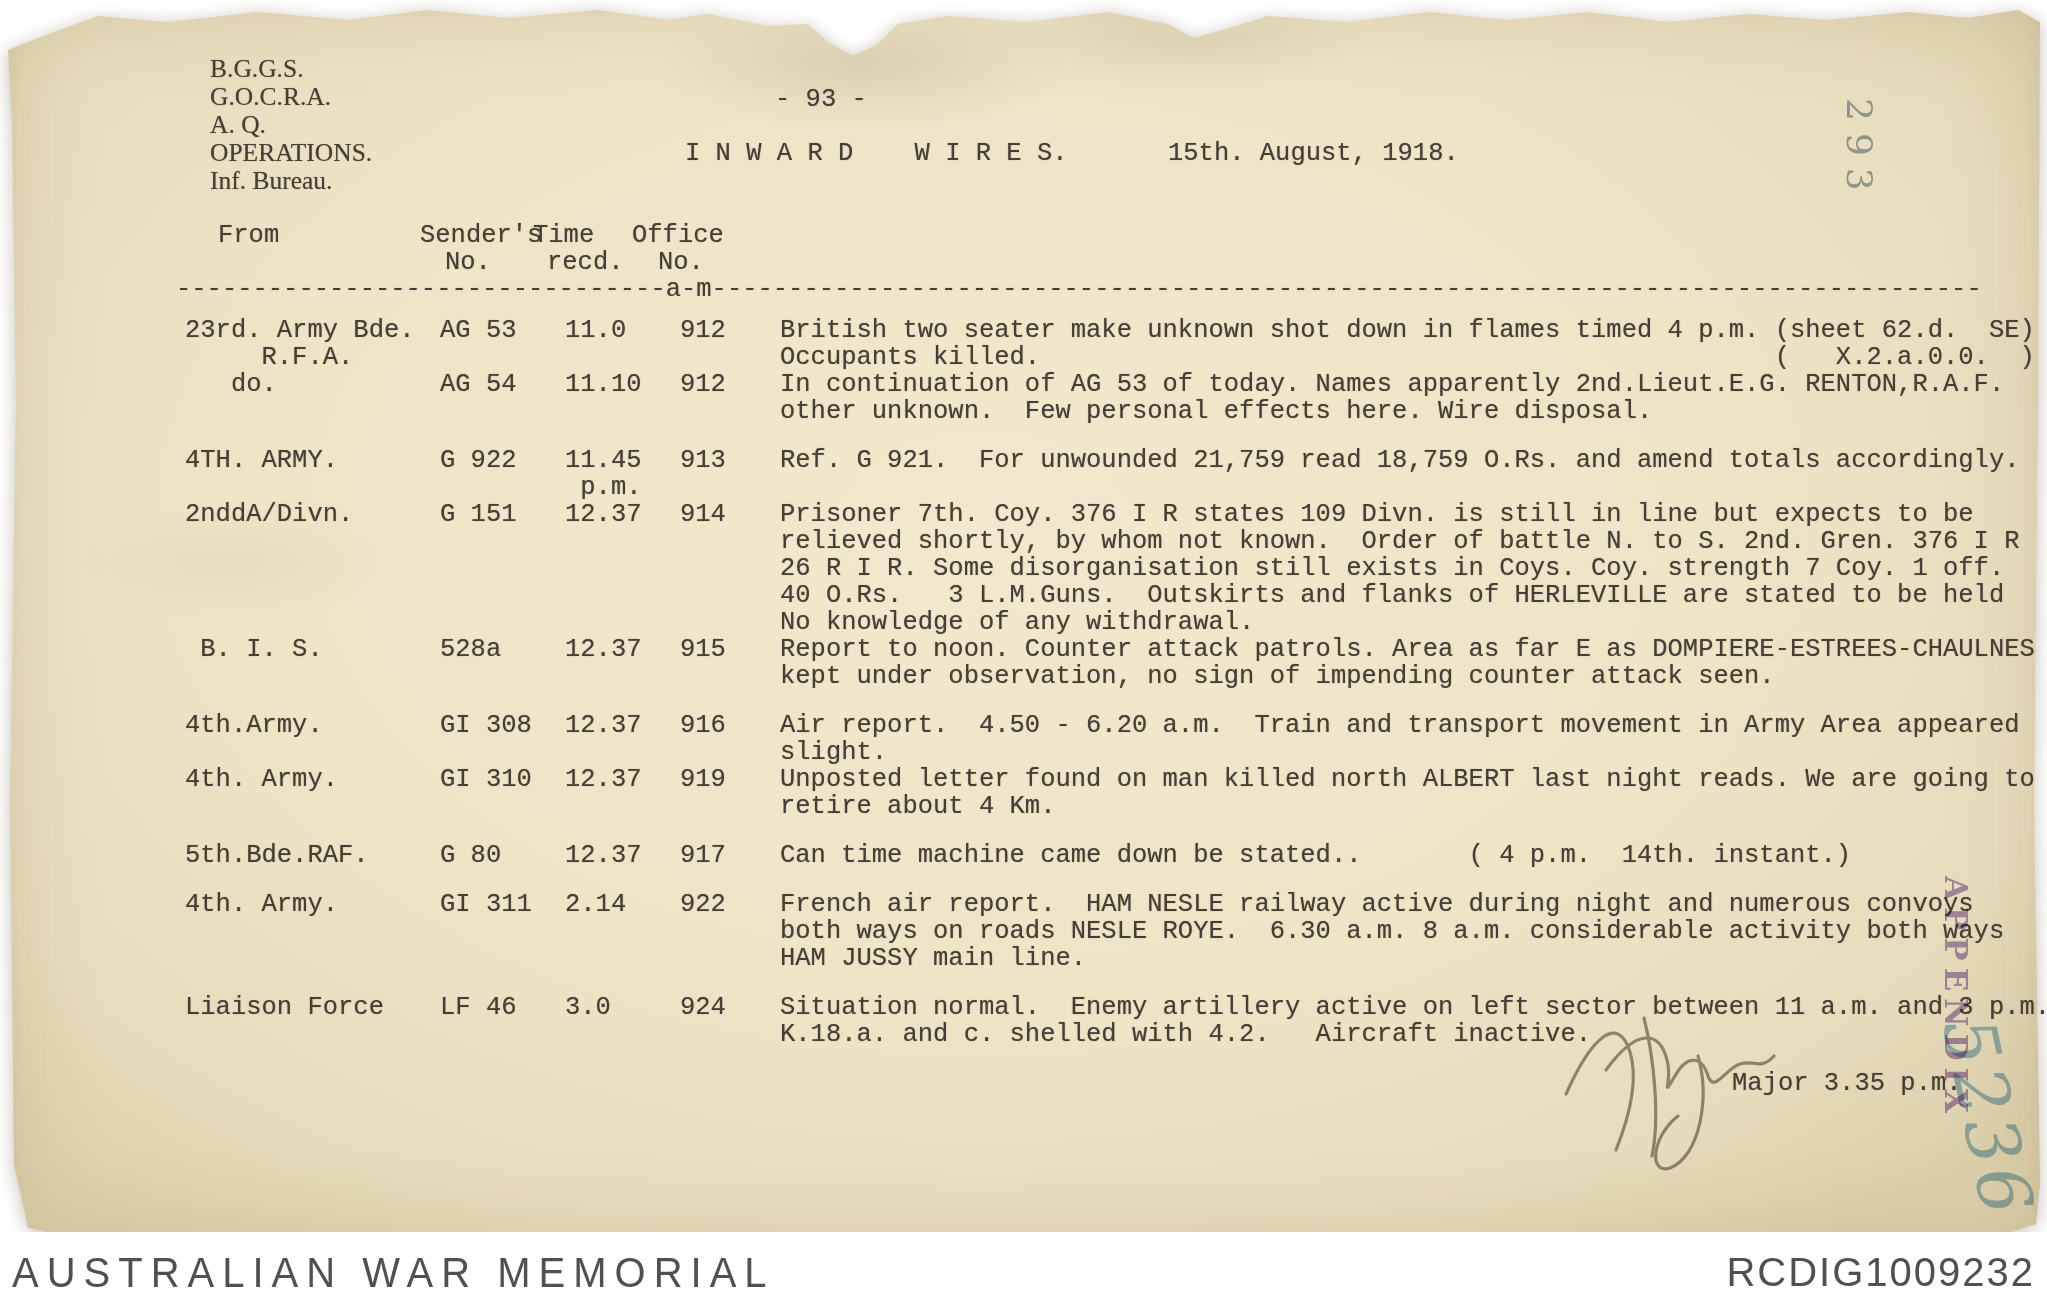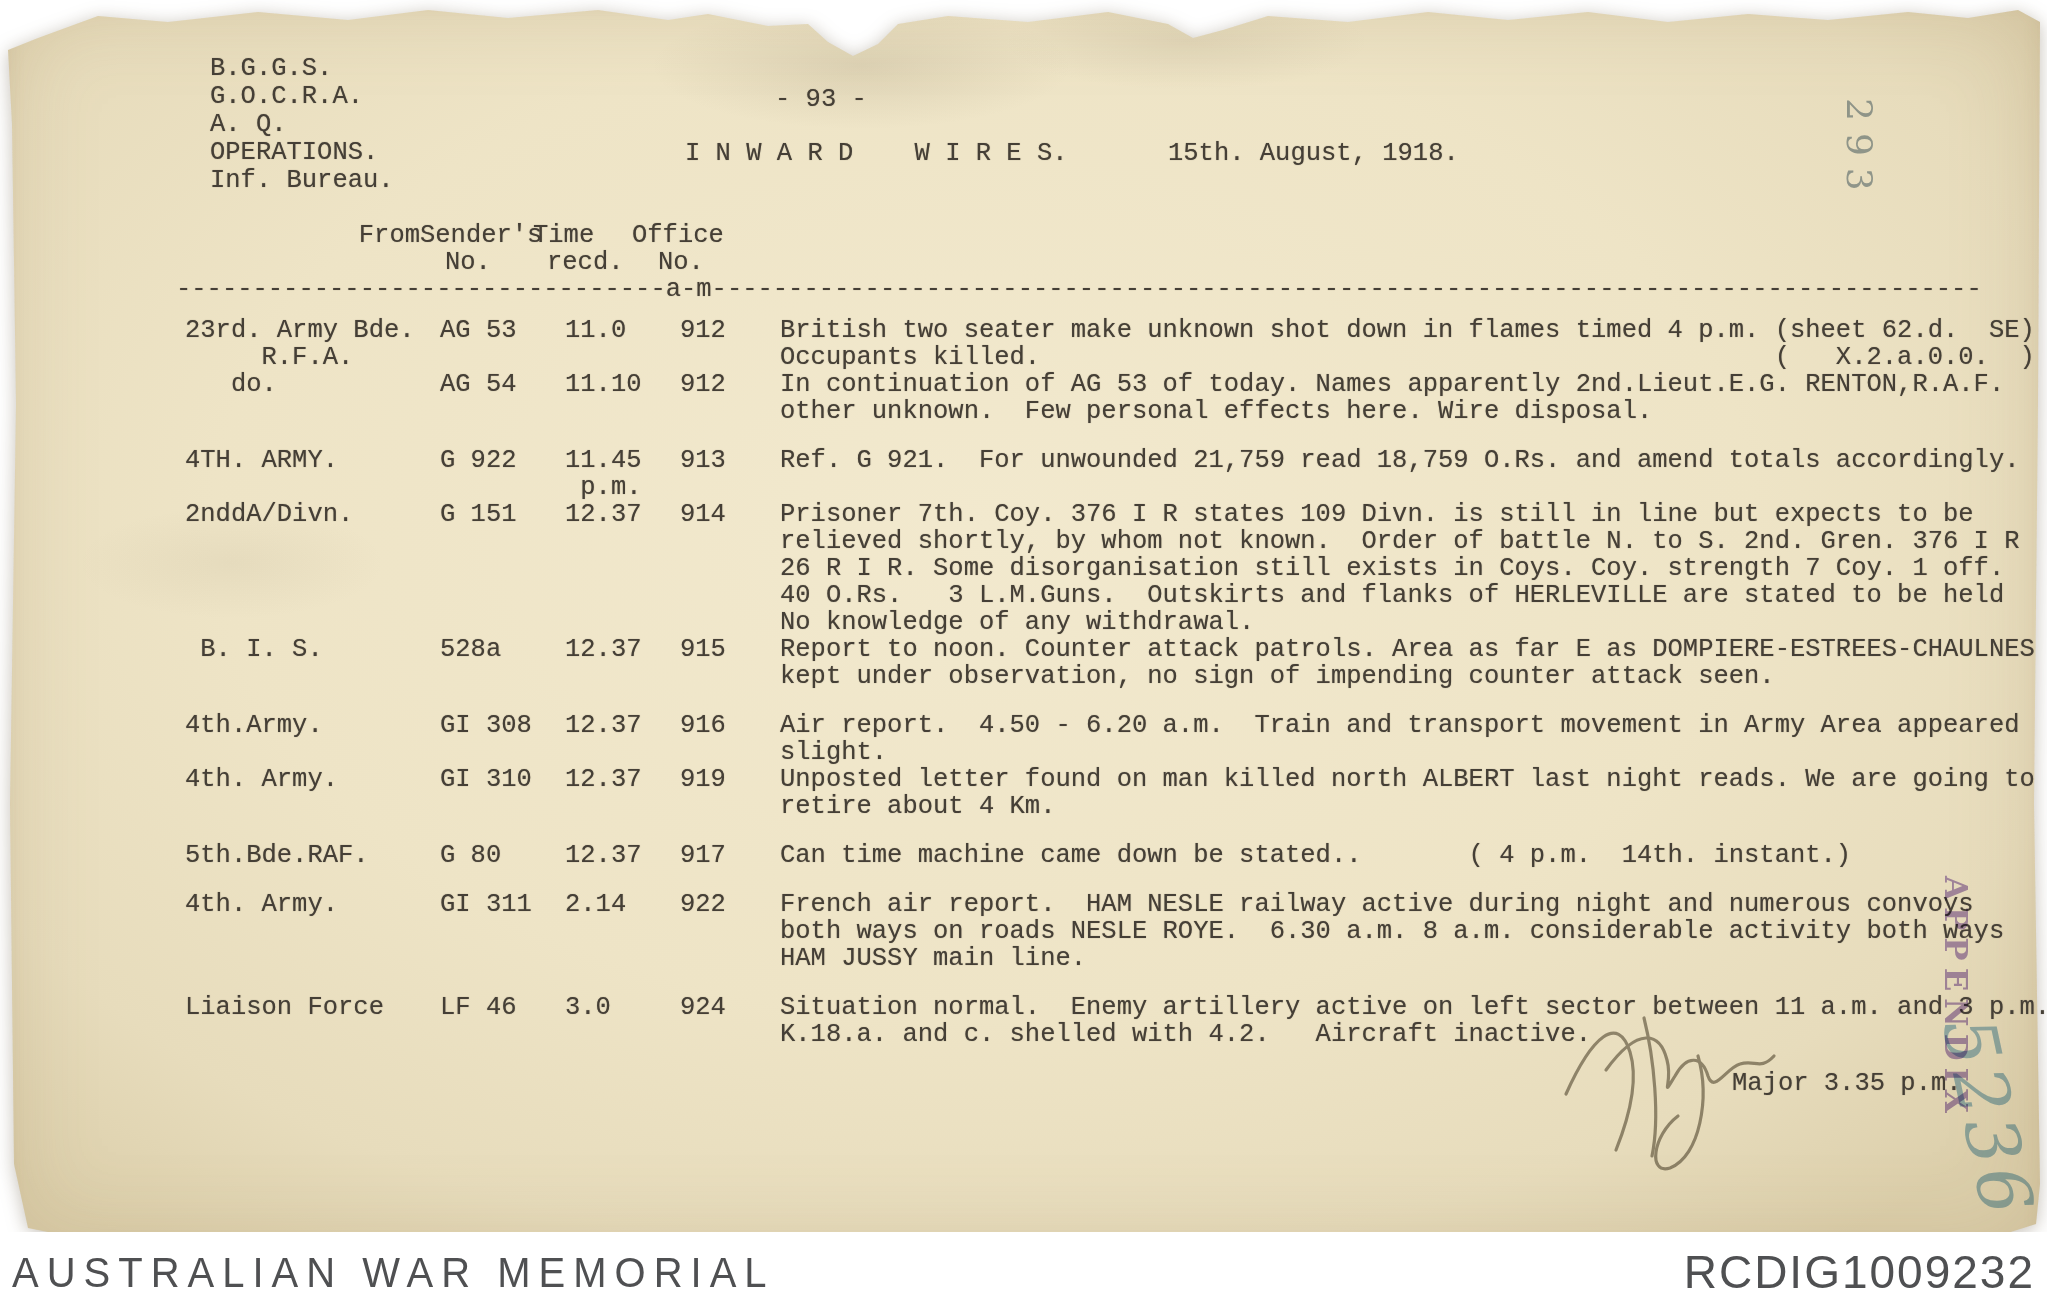--- a/index.html
+++ b/index.html
@@ -34,27 +34,27 @@
       1500px 1236px,1100px 1230px,700px 1238px,300px 1230px,80px 1236px,20px 1224px,
       6px 1160px,2px 800px,8px 400px,4px 120px);
   }
   .paper::after{content:"";position:absolute;inset:0;
     box-shadow:inset 0 0 90px rgba(150,125,80,.22), inset 0 0 18px rgba(150,125,80,.12);}
   .typed{
     color:var(--color-ink);font-size:25.5px;line-height:27px;white-space:pre;
     text-shadow:0 0 1px rgba(62,54,44,.5);
   }
   .distribution{position:absolute;left:210px;top:55px;z-index:2;line-height:28px;}
-  .distribution .typed{line-height:28px;display:block;}
+  .distribution .typed{line-height:28px;display:block;font-family:Liberation Serif, serif;}
   .page-number{position:absolute;left:775px;top:86px;z-index:2;}
   .doc-title{position:absolute;left:685px;top:140px;z-index:2;}
   .doc-date{position:absolute;left:1168px;top:140px;z-index:2;}
   .table{position:absolute;left:176px;top:222px;width:1810px;z-index:2;}
   .hdr-grid,.wire-row{display:grid;grid-template-columns:235px 105px 95px 80px 1fr;margin-left:9px;}
-  .hc-from{padding-left:33px;text-align:right;}
+  .hc-from{padding-left:33px;}
   .hc-sender2{padding-left:25px;}
   .hc-time1{padding-left:8px;}
   .hc-time2{padding-left:22px;}
   .hc-office1{padding-left:12px;}
   .hc-office2{padding-left:38px;}
   .hc-subject{padding-left:340px;}
   .separator-line{display:block;margin-top:0;}
   .rows{margin-top:14px;}
   .wire-row{margin-top:0;gap:20px;}
   .wire-row.spaced{margin-top:22px;}
@@ -78,21 +78,21 @@
     font-family:"DejaVu Serif",serif;font-style:italic;font-size:72px;letter-spacing:5px;
     color:var(--color-handwriting_blue);opacity:.7;mix-blend-mode:multiply;white-space:pre;
   }
   .footer{
     position:absolute;left:0;bottom:0;width:100%;height:80px;background:#fff;z-index:4;
     display:flex;align-items:center;justify-content:space-between;
     padding:0 12px;box-sizing:border-box;
     font-family:"Liberation Sans",sans-serif;color:var(--color-footer_text);
   }
   .footer-left{font-size:40px;letter-spacing:8px;transform:scaleY(1.05);}
-  .footer-right{font-size:46px;letter-spacing:2px;}
+  .footer-right{font-size:40px;letter-spacing:2px;}
 </style>
 </head>
 <body>
 
 <div class="page">
 
   <div class="paper-wrap">
     <div class="paper"></div>
   </div>
 

